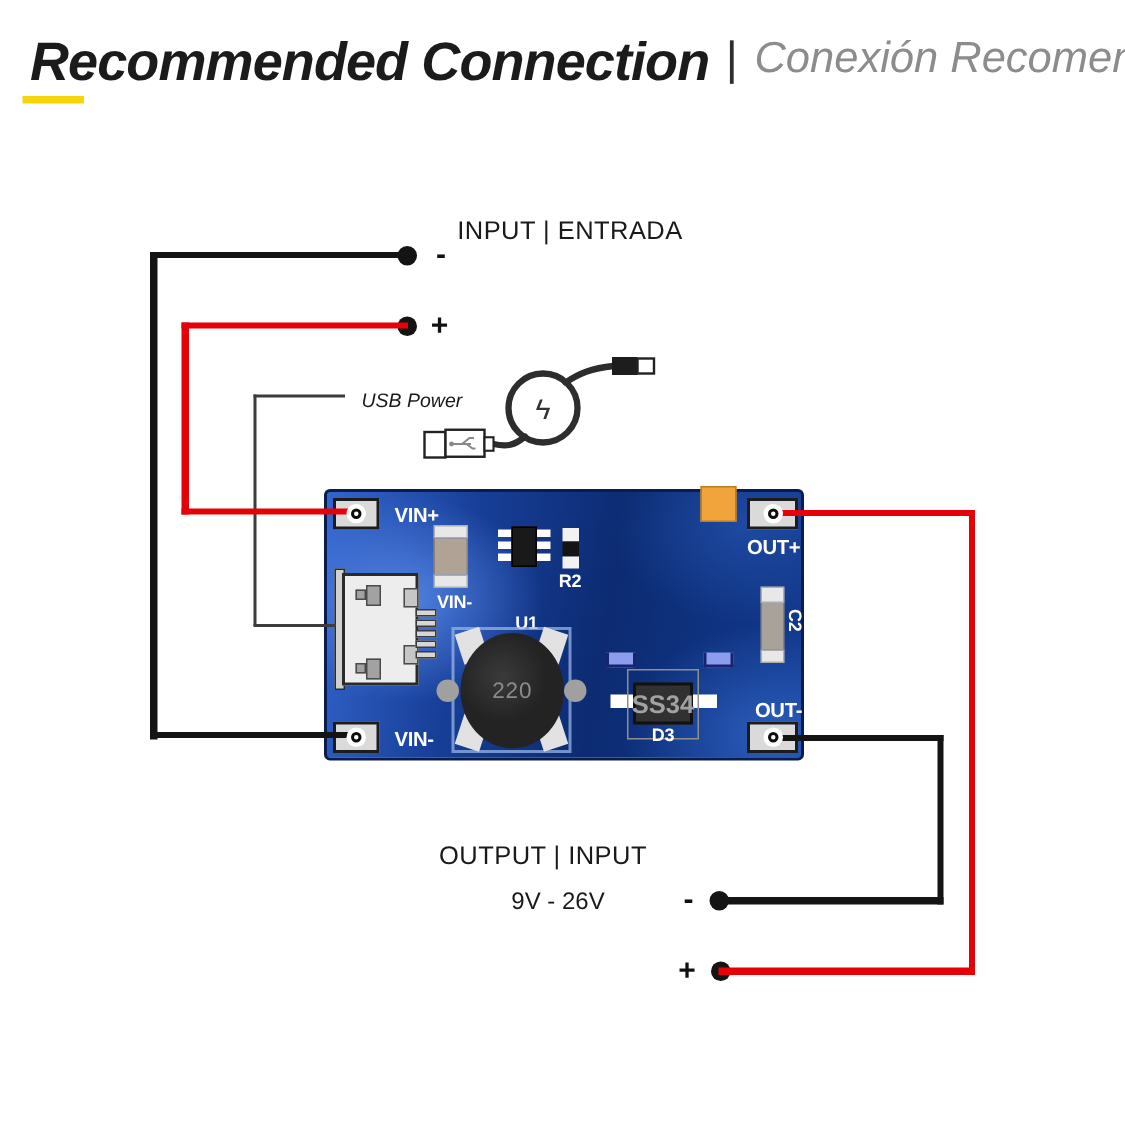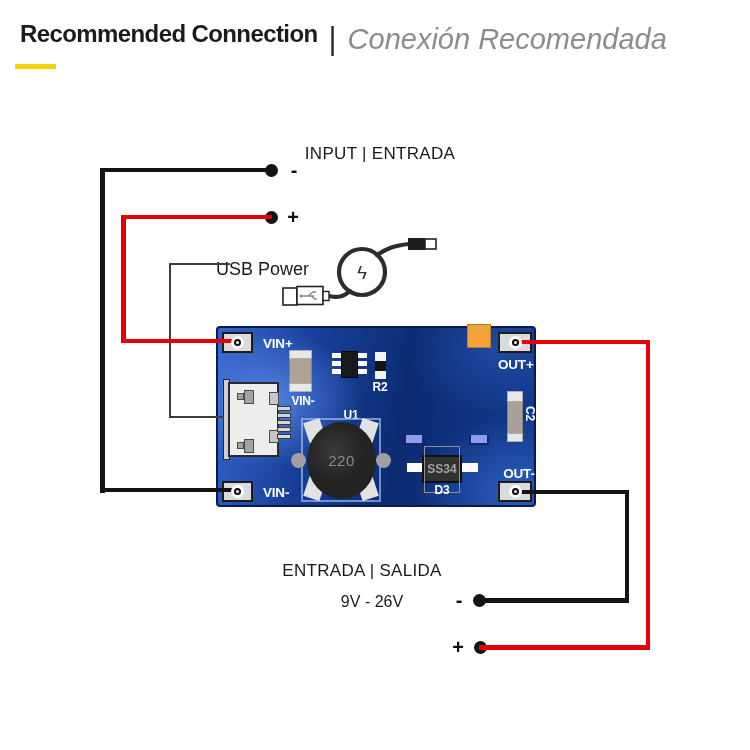--- a/index.html
+++ b/index.html
@@ -3,21 +3,21 @@
 <meta charset="utf-8">
 <style>
   html,body{margin:0;padding:0;background:#fff;}
   #stage{position:relative;width:750px;height:750px;background:#ffffff;overflow:hidden;
          font-family:"Liberation Sans",sans-serif;color:#1a1a1a;}
   *{box-sizing:border-box;}
   .abs{position:absolute;}
 
   
   .header{position:absolute;left:20px;top:20px;display:flex;align-items:flex-start;gap:11px;white-space:nowrap;}
-  .t-en{font-size:24px;font-weight:bold;letter-spacing:-0.6px;color:#1b1b1b;}
+  .t-en{font-size:36px;font-weight:bold;letter-spacing:-0.6px;color:#1b1b1b;font-style:italic;}
   .t-div{font-size:31px;color:#2e2e2e;font-weight:400;margin-top:1px;}
   .t-es{font-size:29px;font-style:italic;color:var(--title-gray);margin-top:3px;}
   .underline{position:absolute;left:15px;top:64px;width:41px;height:5px;background:var(--accent-yellow);}
 
   
   .ctr{position:absolute;text-align:center;}
   .h17{font-size:17px;letter-spacing:.3px;}
   .h16{font-size:16px;}
   .sign{position:absolute;font-weight:bold;font-size:20px;width:18px;text-align:center;line-height:16px;color:#111;}
   .dot{position:absolute;width:13px;height:13px;border-radius:50%;background:var(--wire-black);}
@@ -49,21 +49,21 @@
   .trim{position:absolute;left:249px;top:-4px;width:24px;height:24px;background:var(--trimmer-orange);border:1px solid #b97f1f;}
   .ind-square{position:absolute;left:83px;top:90px;width:80px;height:84px;border:2px solid rgba(150,180,230,.75);}
   .ind-pad{position:absolute;width:17px;height:21px;background:#e2e2e2;}
   .ind-core{position:absolute;left:89px;top:94px;width:69px;height:77px;border-radius:50%;background:radial-gradient(40px 40px at 40% 38%,#3a3a3a,#232323 75%);
             display:flex;align-items:center;justify-content:center;}
   .ind-val{font-size:15px;color:#8a8a8a;letter-spacing:.5px;}
   .ind-dot{position:absolute;width:15px;height:15px;border-radius:50%;background:#a0a0a0;}
   .di-lead{position:absolute;width:17px;height:9px;background:#fff;}
   .di-body{position:absolute;left:204px;top:127px;width:40px;height:28px;background:#313131;border:2px solid #111;
            display:flex;align-items:center;justify-content:center;}
-  .di-band{border:1.5px solid #8f8f8f;color:#a2a2a2;font-size:12px;font-weight:bold;padding:16px 2px;line-height:13px;}
+  .di-band{border:1.5px solid #8f8f8f;color:#a2a2a2;font-size:17px;font-weight:bold;padding:16px 2px;line-height:13px;}
   .usb-strip{position:absolute;left:5px;top:51px;width:7px;height:81px;background:#cfcfcf;border:1.5px solid #2a2a2a;}
   .usb-body{position:absolute;left:10px;top:54px;width:51px;height:75px;background:#ededed;border:2px solid #2a2a2a;}
   .usb-anchor{position:absolute;background:#a2a2a2;border:1px solid #4a4a4a;}
   .usb-sq{position:absolute;left:51px;width:10px;height:13px;background:#c6c6c6;border:1px solid #4a4a4a;}
   .usb-pin{position:absolute;left:59px;width:14px;height:5px;background:#d6d6d6;border:1px solid #3a3a3a;}
   .c2label{writing-mode:vertical-rl;}
 </style>
 </head>
 <body>
 
@@ -75,21 +75,21 @@
     <span class="t-es">Conexión Recomendada</span>
   </div>
   <div class="underline"></div>
 
   <div class="ctr h17" style="left:280px;top:144px;width:200px;">INPUT | ENTRADA</div>
   <div class="dot" style="left:265px;top:163.5px;"></div>
   <div class="sign" style="left:285px;top:162px;">-</div>
   <div class="dot" style="left:265px;top:210.5px;"></div>
   <div class="sign" style="left:284px;top:209px;">+</div>
 
-  <div class="abs" style="left:216px;top:259px;font-size:18px;">USB Power</div>
+  <div class="abs" style="left:241px;top:259px;font-size:13px;font-style:italic;">USB Power</div>
   <div class="wire wu" style="left:169px;top:263px;width:61px;height:2px;"></div>
   <div class="wire wu" style="left:169px;top:263px;width:2px;height:154px;"></div>
   <div class="wire wu" style="left:169px;top:415.5px;width:55px;height:2px;"></div>
 
   <svg class="abs" style="left:280px;top:225px;z-index:2;" width="160" height="88" viewBox="0 0 160 88">
     <path d="M49,71 C58,73 63,72 70,66" fill="none" stroke="#2d2d2d" stroke-width="4.2" stroke-linecap="round"></path>
     <path d="M97,30 C106,24 114,20.5 129,19" fill="none" stroke="#2d2d2d" stroke-width="4.2" stroke-linecap="round"></path>
     <circle cx="82" cy="47" r="23" fill="none" stroke="#2d2d2d" stroke-width="4.2"></circle>
     <text x="82" y="54" font-size="19" text-anchor="middle" fill="#333" font-family="Liberation Sans, sans-serif">ϟ</text>
     <g>
@@ -201,20 +201,20 @@
     <div class="usb-anchor" style="left:26px;top:111px;width:10px;height:14px;"></div>
     <div class="usb-sq" style="top:64px;"></div>
     <div class="usb-sq" style="top:102px;"></div>
     <div class="usb-pin" style="top:78px;"></div>
     <div class="usb-pin" style="top:85px;"></div>
     <div class="usb-pin" style="top:92px;"></div>
     <div class="usb-pin" style="top:99px;"></div>
     <div class="usb-pin" style="top:106px;"></div>
   </div>
 
-  <div class="ctr h17" style="left:262px;top:561px;width:200px;">ENTRADA | SALIDA</div>
+  <div class="ctr h17" style="left:262px;top:561px;width:200px;">OUTPUT | INPUT</div>
   <div class="ctr h16" style="left:272px;top:593px;width:200px;">9V - 26V</div>
   <div class="sign" style="left:450px;top:592px;">-</div>
   <div class="dot" style="left:472.5px;top:594px;"></div>
   <div class="sign" style="left:449px;top:639px;">+</div>
   <div class="dot" style="left:473.5px;top:641px;"></div>
 
 </div>
 
 </body></html>

